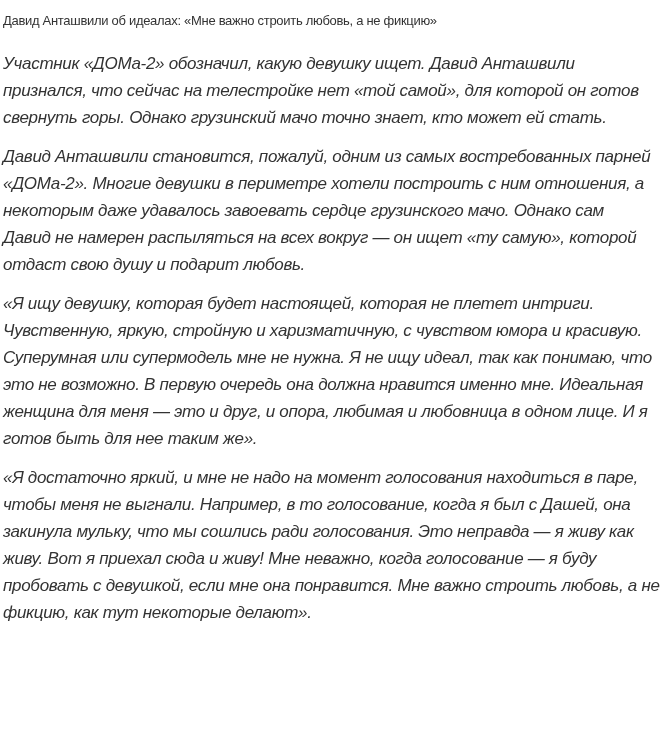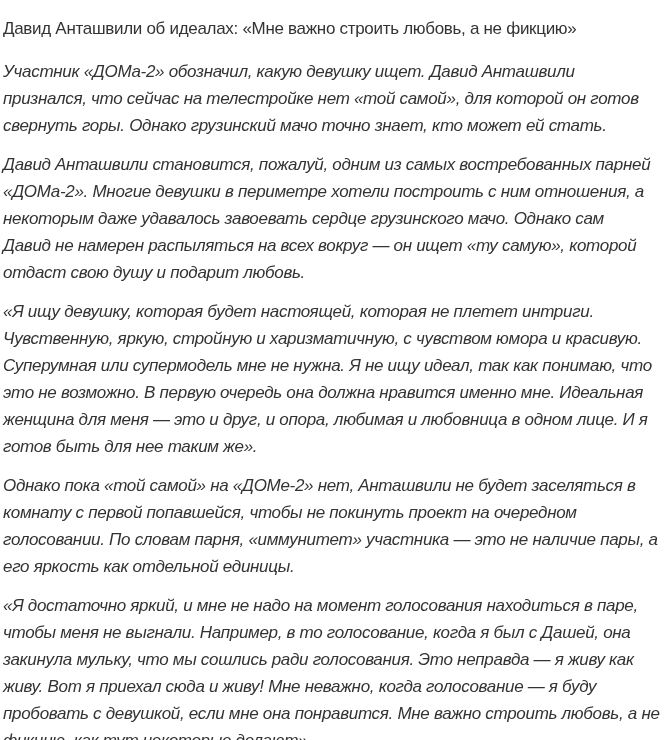--- a/index.html
+++ b/index.html
@@ -17,22 +17,22 @@
     width: 670px;
     padding: 3px 4px 0 3px;
     font-family: "Liberation Sans", sans-serif;
     font-size: 17px;
     line-height: 27px;
     letter-spacing: -0.3px;
     color: #333333;
     font-weight: 400;
   }
   .article-title {
-    margin: 12px 0 16px 0;
-    font-size: 17px;
+    margin: 4px 0 16px 0;
+    font-size: 13px;
     font-weight: 400;
     white-space: pre-line;
   }
   .article-paragraph {
     margin: 0 0 12px 0;
     white-space: pre-line;
     font-style: italic;
   }
   .article-paragraph:last-child {
     margin-bottom: 0;
@@ -54,24 +54,20 @@
 Давид не намерен распыляться на всех вокруг — он ищет «ту самую», которой
 отдаст свою душу и подарит любовь.</p>
 
   <p class="article-paragraph">«Я ищу девушку, которая будет настоящей, которая не плетет интриги.
 Чувственную, яркую, стройную и харизматичную, с чувством юмора и красивую.
 Суперумная или супермодель мне не нужна. Я не ищу идеал, так как понимаю, что
 это не возможно. В первую очередь она должна нравится именно мне. Идеальная
 женщина для меня — это и друг, и опора, любимая и любовница в одном лице. И я
 готов быть для нее таким же».</p>
 
-  <p class="article-paragraph">Однако пока «той самой» на «ДОМе-2» нет, Анташвили не будет заселяться в
-комнату с первой попавшейся, чтобы не покинуть проект на очередном
-голосовании. По словам парня, «иммунитет» участника — это не наличие пары, а
-его яркость как отдельной единицы.</p>
 
   <p class="article-paragraph">«Я достаточно яркий, и мне не надо на момент голосования находиться в паре,
 чтобы меня не выгнали. Например, в то голосование, когда я был с Дашей, она
 закинула мульку, что мы сошлись ради голосования. Это неправда — я живу как
 живу. Вот я приехал сюда и живу! Мне неважно, когда голосование — я буду
 пробовать с девушкой, если мне она понравится. Мне важно строить любовь, а не
 фикцию, как тут некоторые делают».</p>
 </div>
 
 </body></html>

